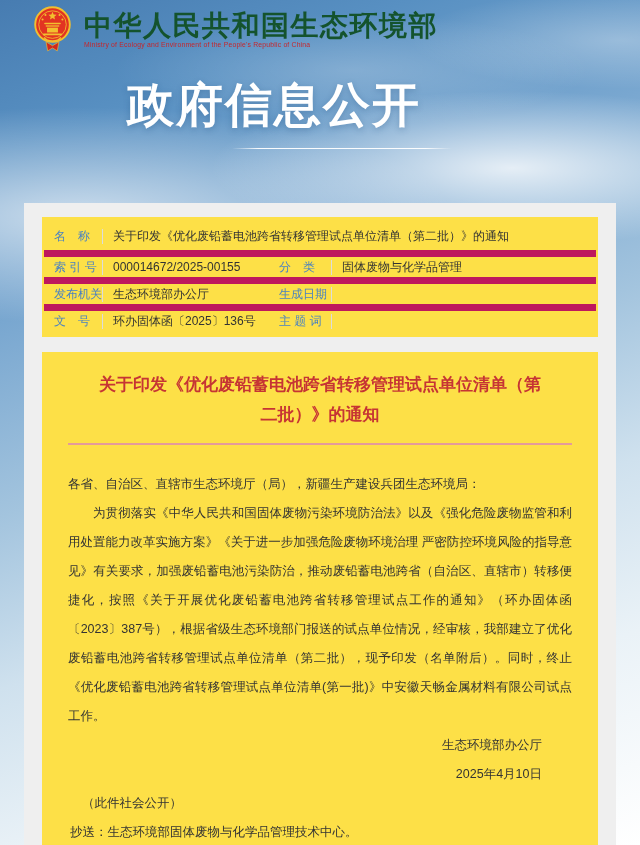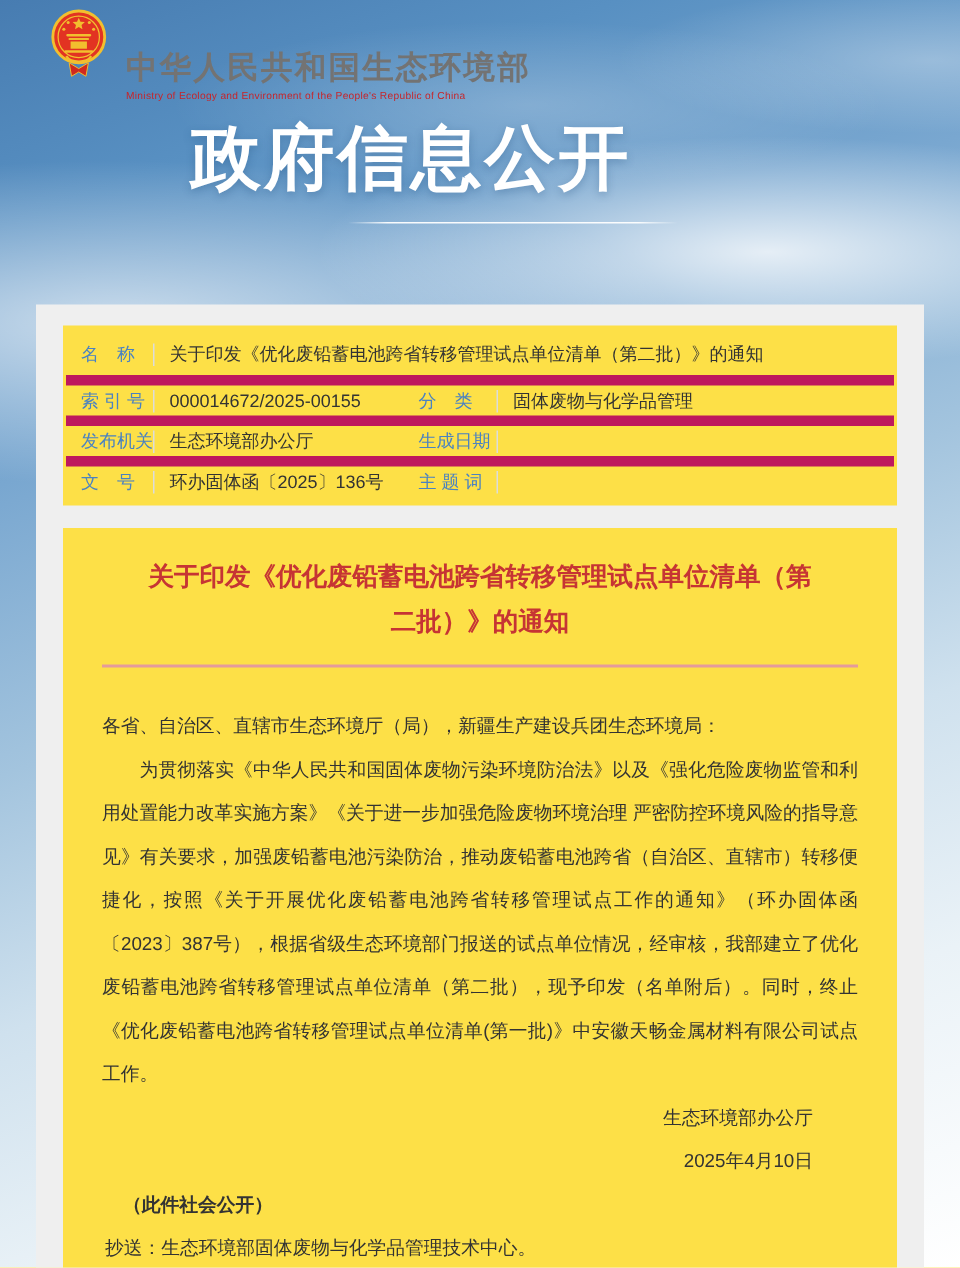--- a/index.html
+++ b/index.html
@@ -23,21 +23,21 @@
       radial-gradient(ellipse 430px 110px at 80% 168px, rgba(255,255,255,.8), rgba(255,255,255,0) 70%),
       radial-gradient(ellipse 520px 150px at 12% 215px, rgba(255,255,255,.65), rgba(255,255,255,0) 72%),
       radial-gradient(ellipse 340px 80px at 55% 70px, rgba(255,255,255,.22), rgba(255,255,255,0) 70%),
       radial-gradient(ellipse 300px 70px at 97% 40px, rgba(255,255,255,.30), rgba(255,255,255,0) 70%);
   }
   
   .header { position:relative; z-index:2; height:203px; }
   .brand { position:absolute; left:32px; top:5px; display:flex; align-items:flex-start; cursor:pointer; }
   .emblem { width:41px; height:52px; flex:none; }
   .brand-text { margin-left:11px; padding-top:9px; }
-  .ministry-cn { color:#737373; font-size:21px; font-weight:bold; letter-spacing:1.5px; line-height:24px;margin-top:20px; }
+  .ministry-cn { color:#14532d; font-size:28px; font-weight:bold; letter-spacing:1.5px; line-height:24px; }
   .ministry-en { color:#c5262c; font-size:6.8px; margin-top:3px; letter-spacing:.2px; }
   .banner-title {
     position:absolute; top:74px; left:0; width:640px;
     transform: translateX(-46px);
     text-align:center; color:#ffffff; font-size:47px; font-weight:bold;
     letter-spacing:2px; text-shadow:0 2px 6px rgba(25,70,115,.28);
   }
   .banner-underline {
     position:absolute; top:148px; left:232px; width:220px; height:1px;
     background: linear-gradient(90deg, rgba(255,255,255,0), rgba(255,255,255,.95) 12%, rgba(255,255,255,.95) 88%, rgba(255,255,255,0));
@@ -63,21 +63,21 @@
   .doc-card { margin-top:15px; padding:18px 26px 30px; position:relative; }
   .doc-title {
     color:#c63434; font-size:17px; font-weight:bold; text-align:center;
     line-height:30px; margin:0 26px;
   }
   .red-rule { height:2px; background:#e49b9b; margin-top:13px; }
   .doc-body { margin-top:25px; font-size:12.5px; line-height:29px; color:#333; text-align:justify; }
   .doc-body p { margin:0; }
   .para-indent { text-indent:2em; }
   .sign-off { text-align:right; padding-right:30px; }
-  .public-note { padding-left:14px;font-weight:bold; }
+  .public-note { padding-left:14px; }
   .cc-note { padding-left:2px; }
 </style>
 </head>
 <body>
 
 <div class="sky"></div>
 
 <div class="header">
   <div class="brand">
     <svg class="emblem" viewBox="0 0 64 80" xmlns="http://www.w3.org/2000/svg">

